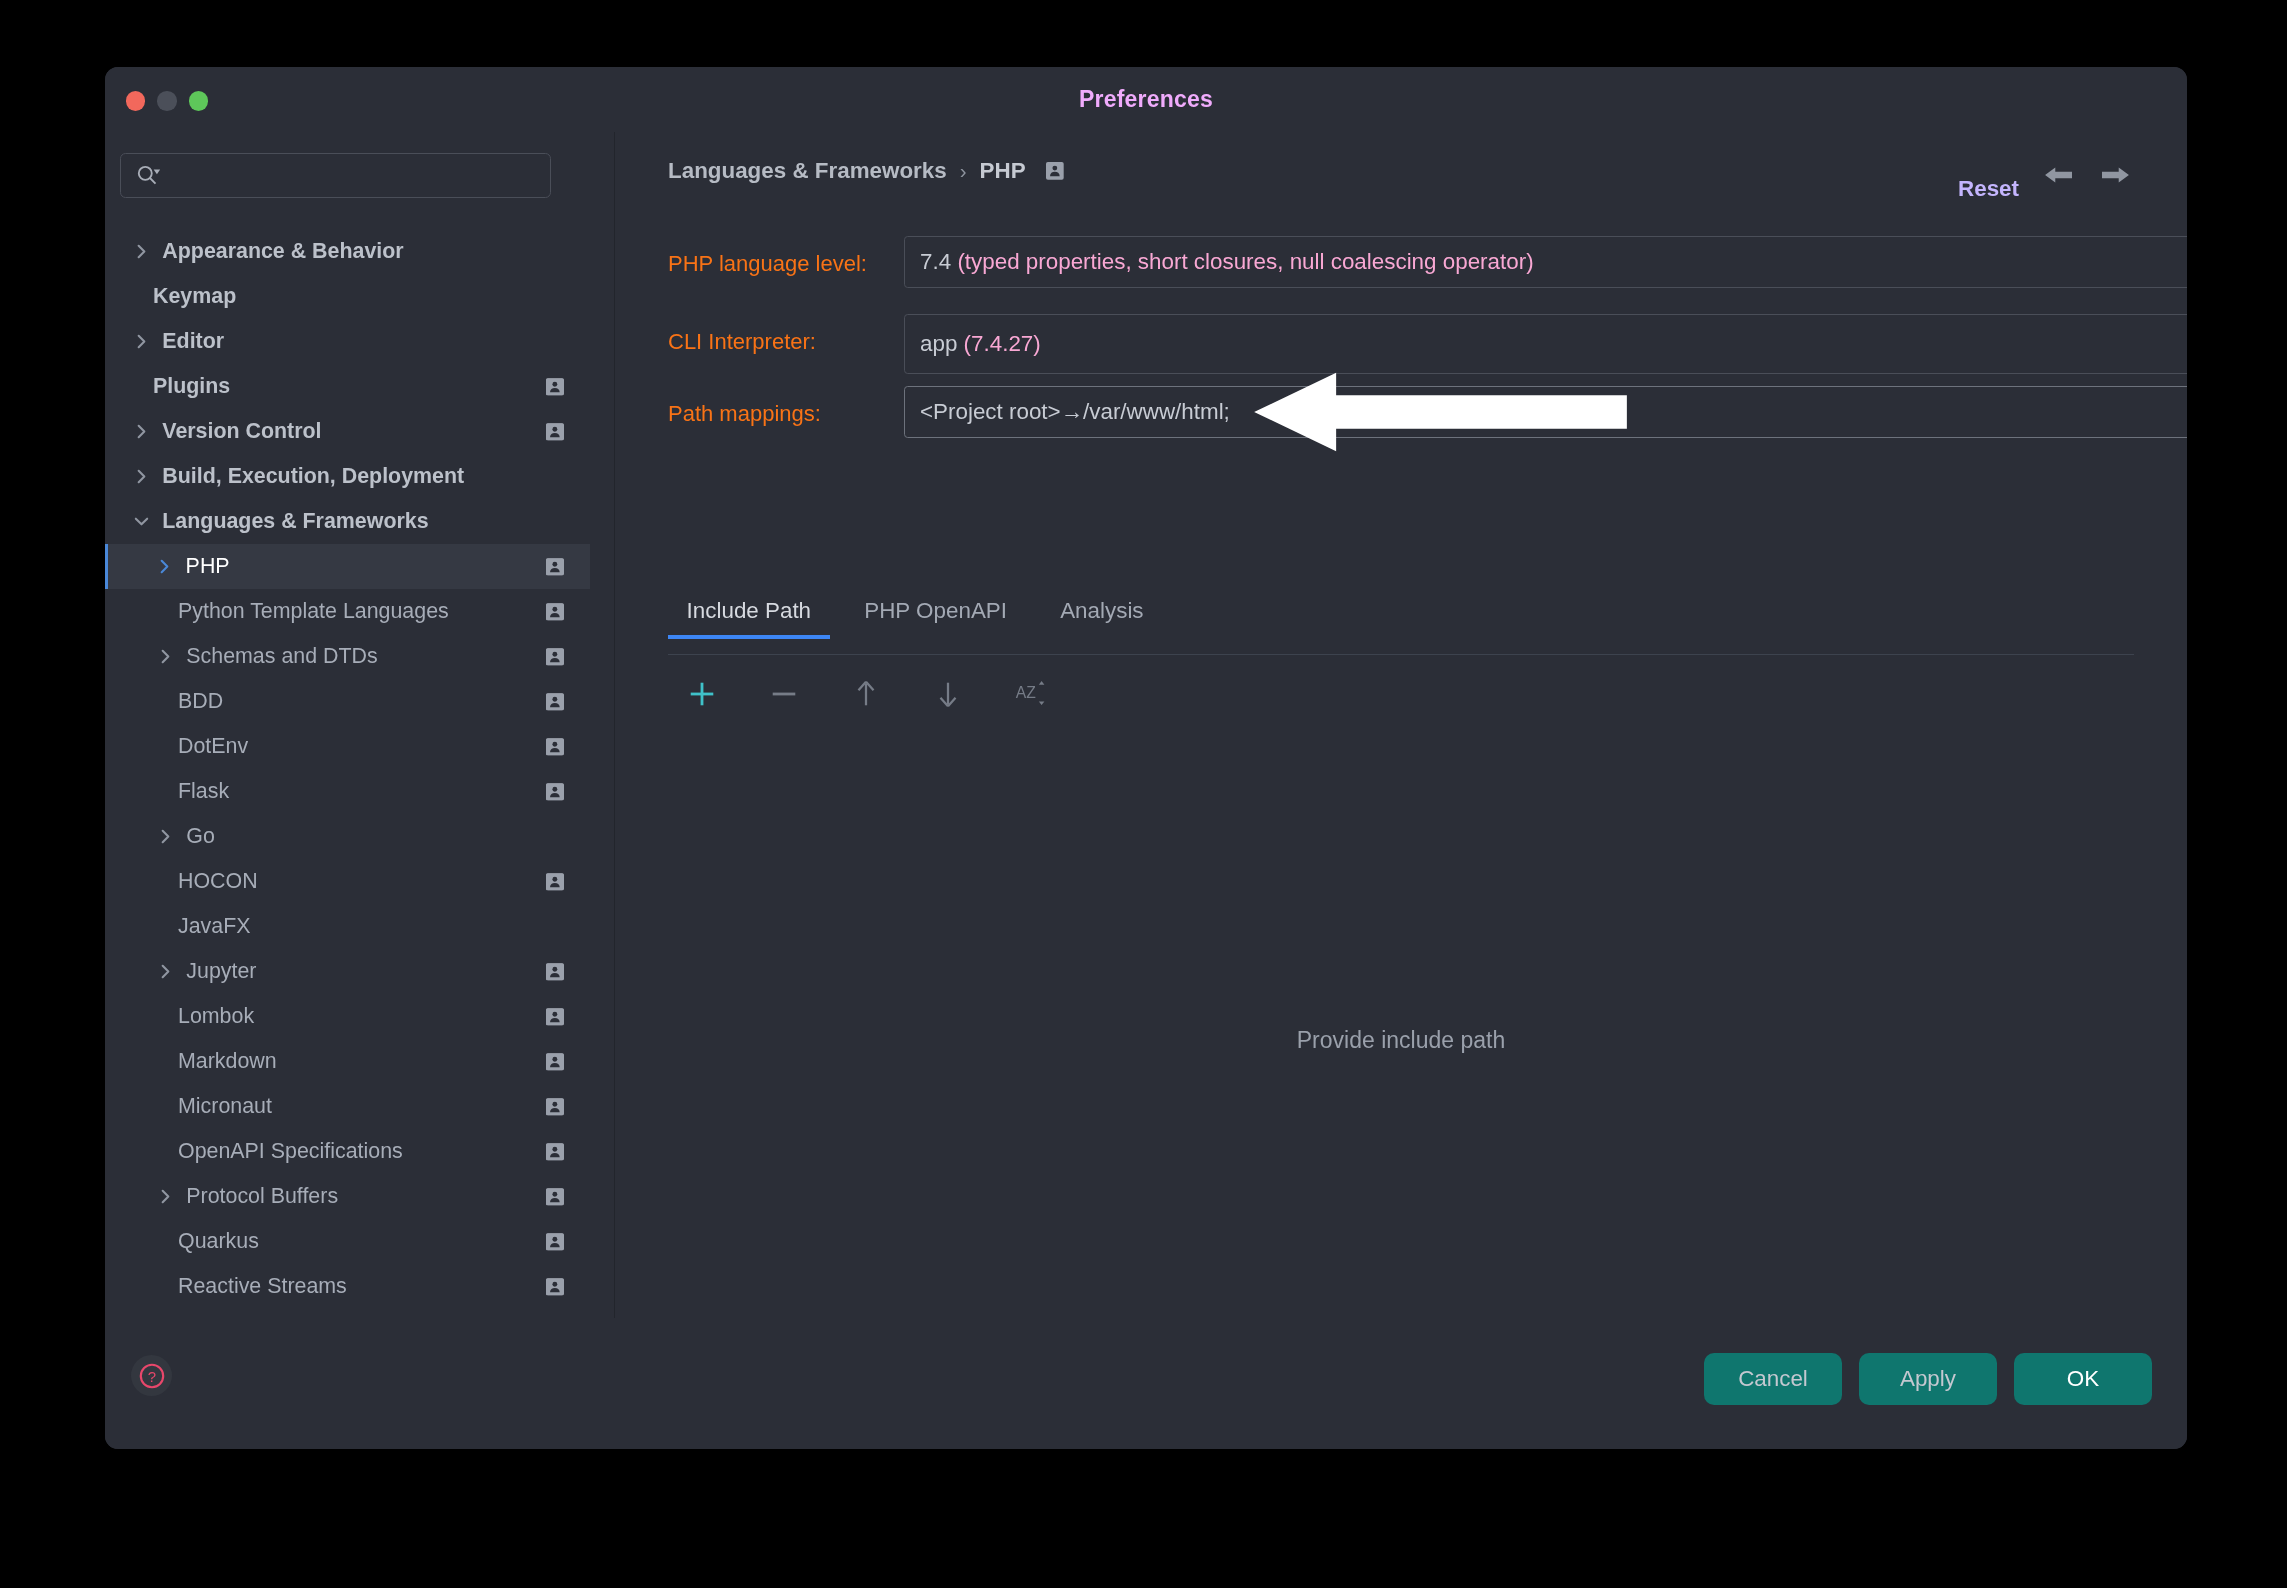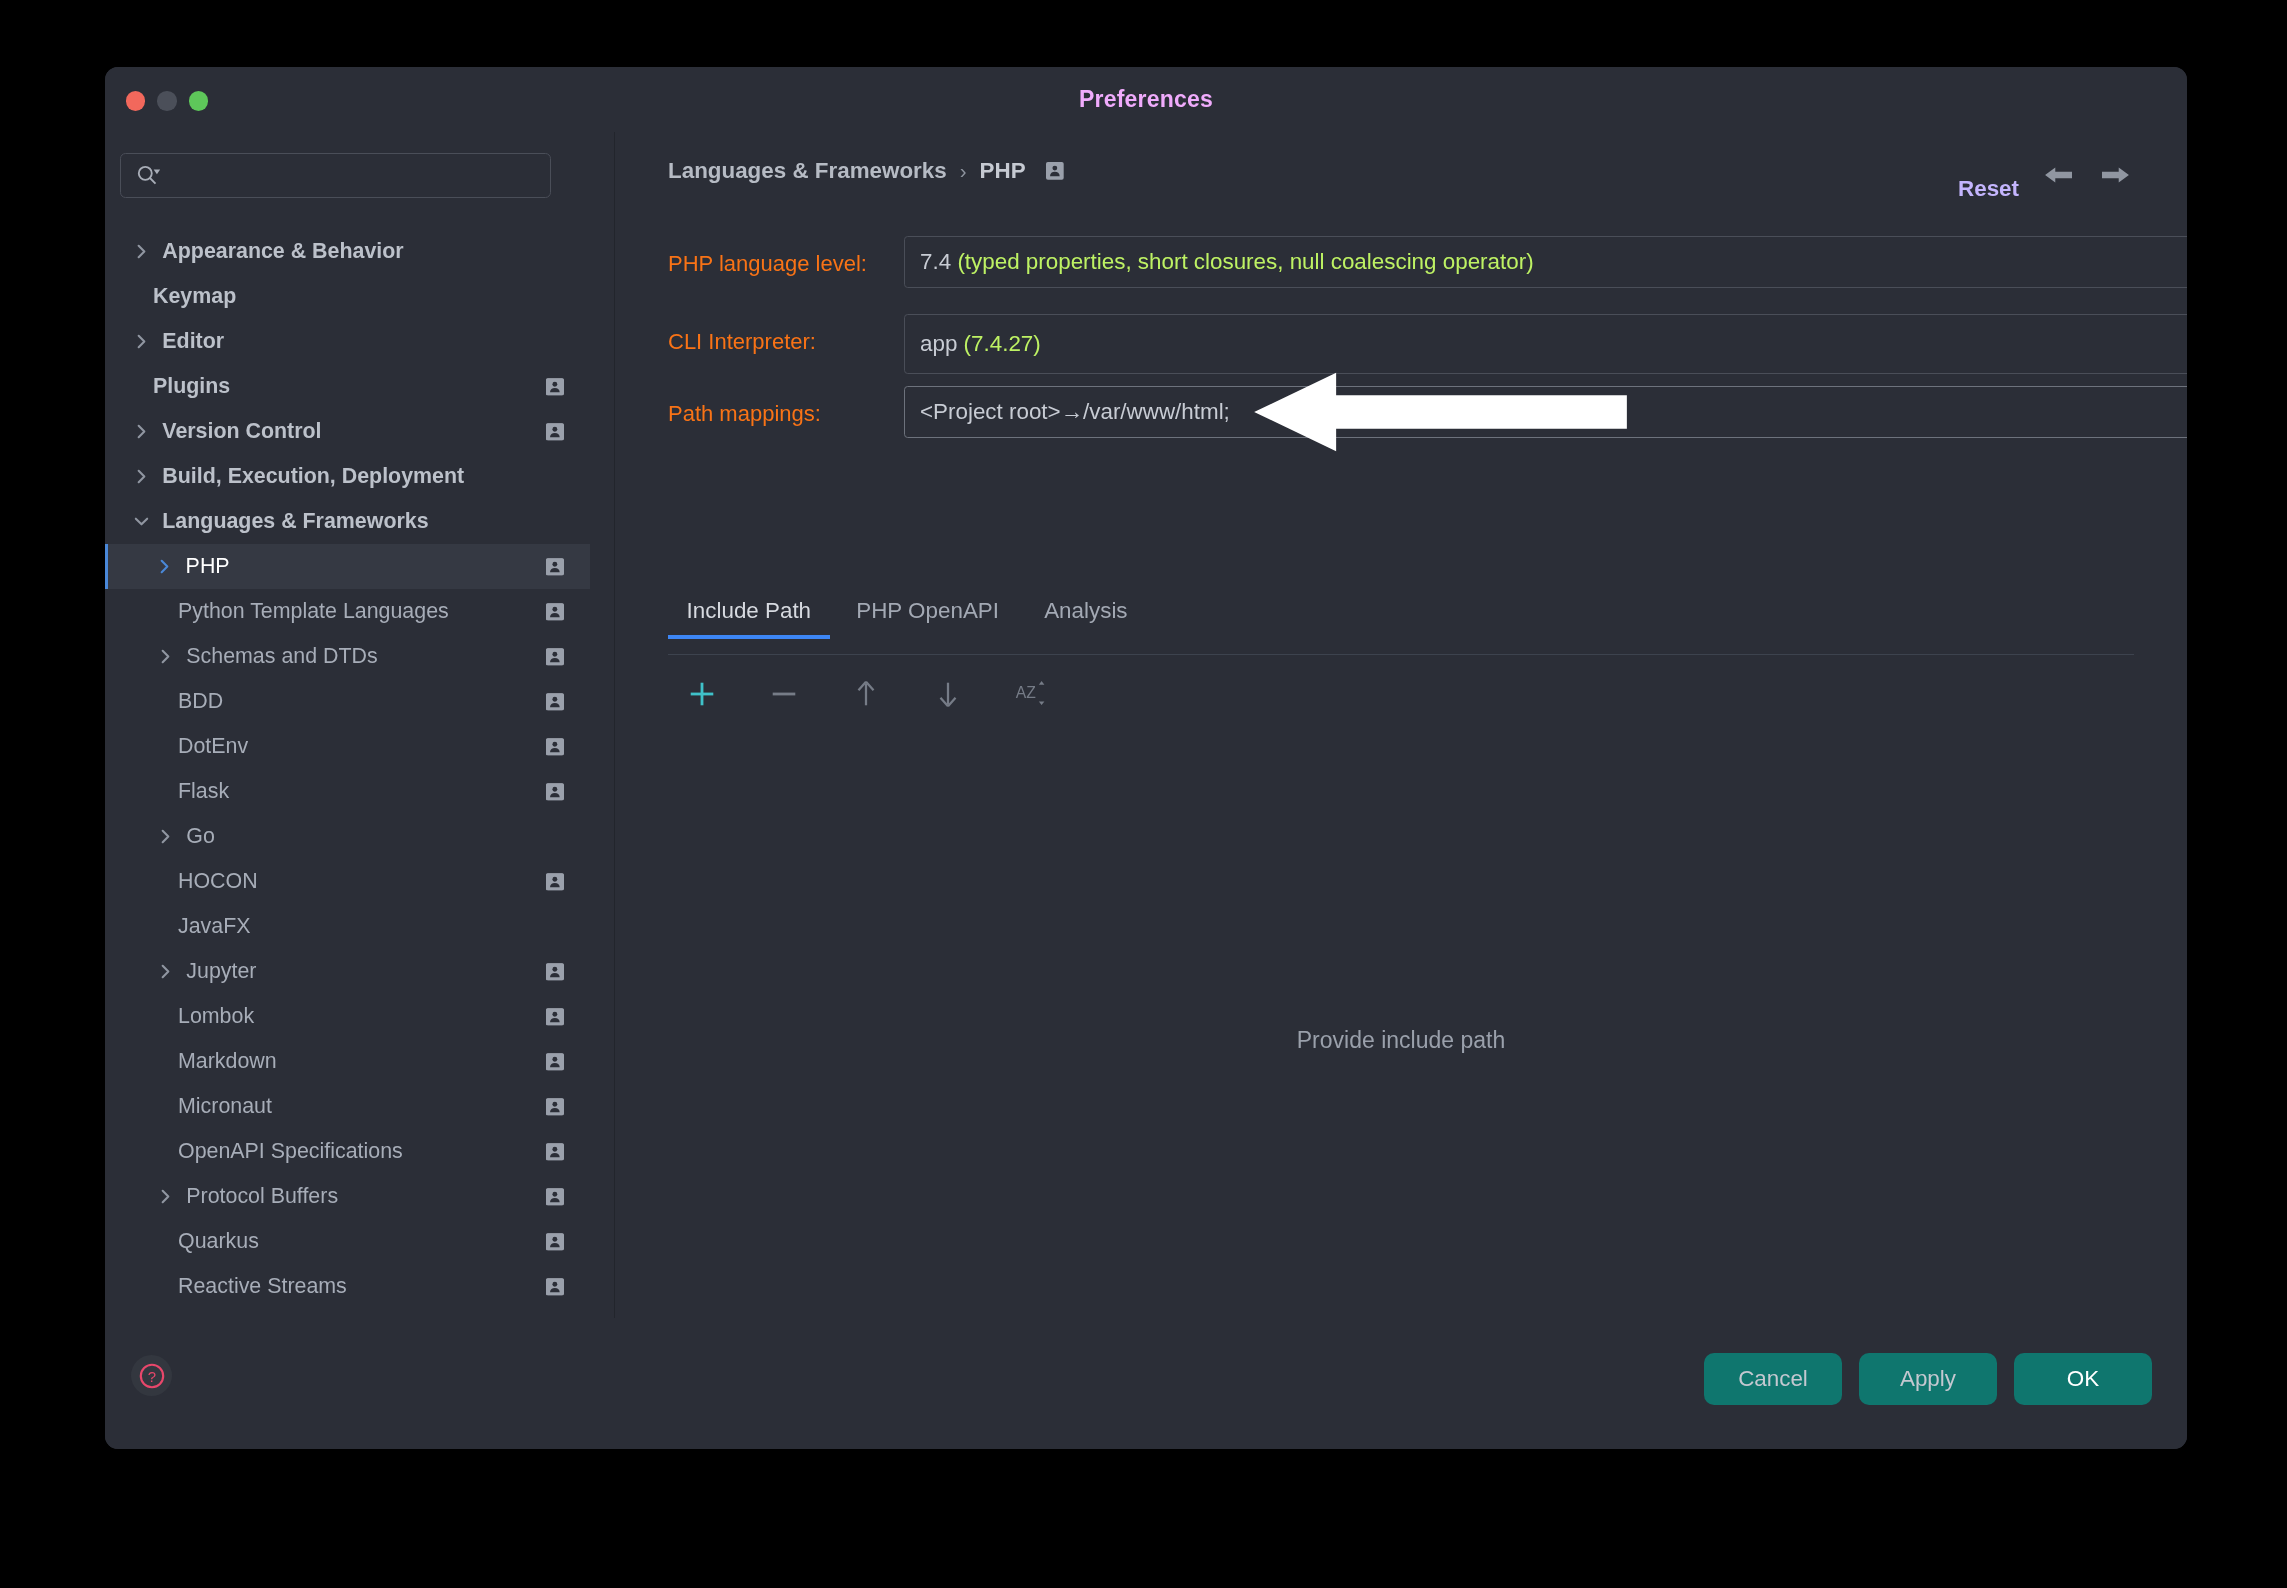--- a/index.html
+++ b/index.html
@@ -211,36 +211,36 @@
     box-sizing: border-box;
     display: flex;
     align-items: center;
   }
   .field-text {
     font-size: 22.4px;
     color: #c8ccd4;
     padding-left: 15px;
     white-space: nowrap;
   }
-  .field-text .muted { color: #bef264; }
+  .field-text .muted { color: #f9a8d4; }
   .dropdown-caret {
     position: absolute;
     right: 15px;
     top: 50%;
     transform: translateY(-50%);
   }
 
   
   .tabs {
     position: absolute;
     left: 53px;
     top: 466px;
     display: flex;
     align-items: flex-end;
-    gap: 8px;
+    gap: 16px;
   }
   .tab {
     font-size: 22.4px;
     color: #a3a9b4;
     padding: 0 18.6px 15px 18.6px;
     cursor: pointer;
     position: relative;
   }
   .tab.active { color: #d7dae0; }
   .tab.active::after {

